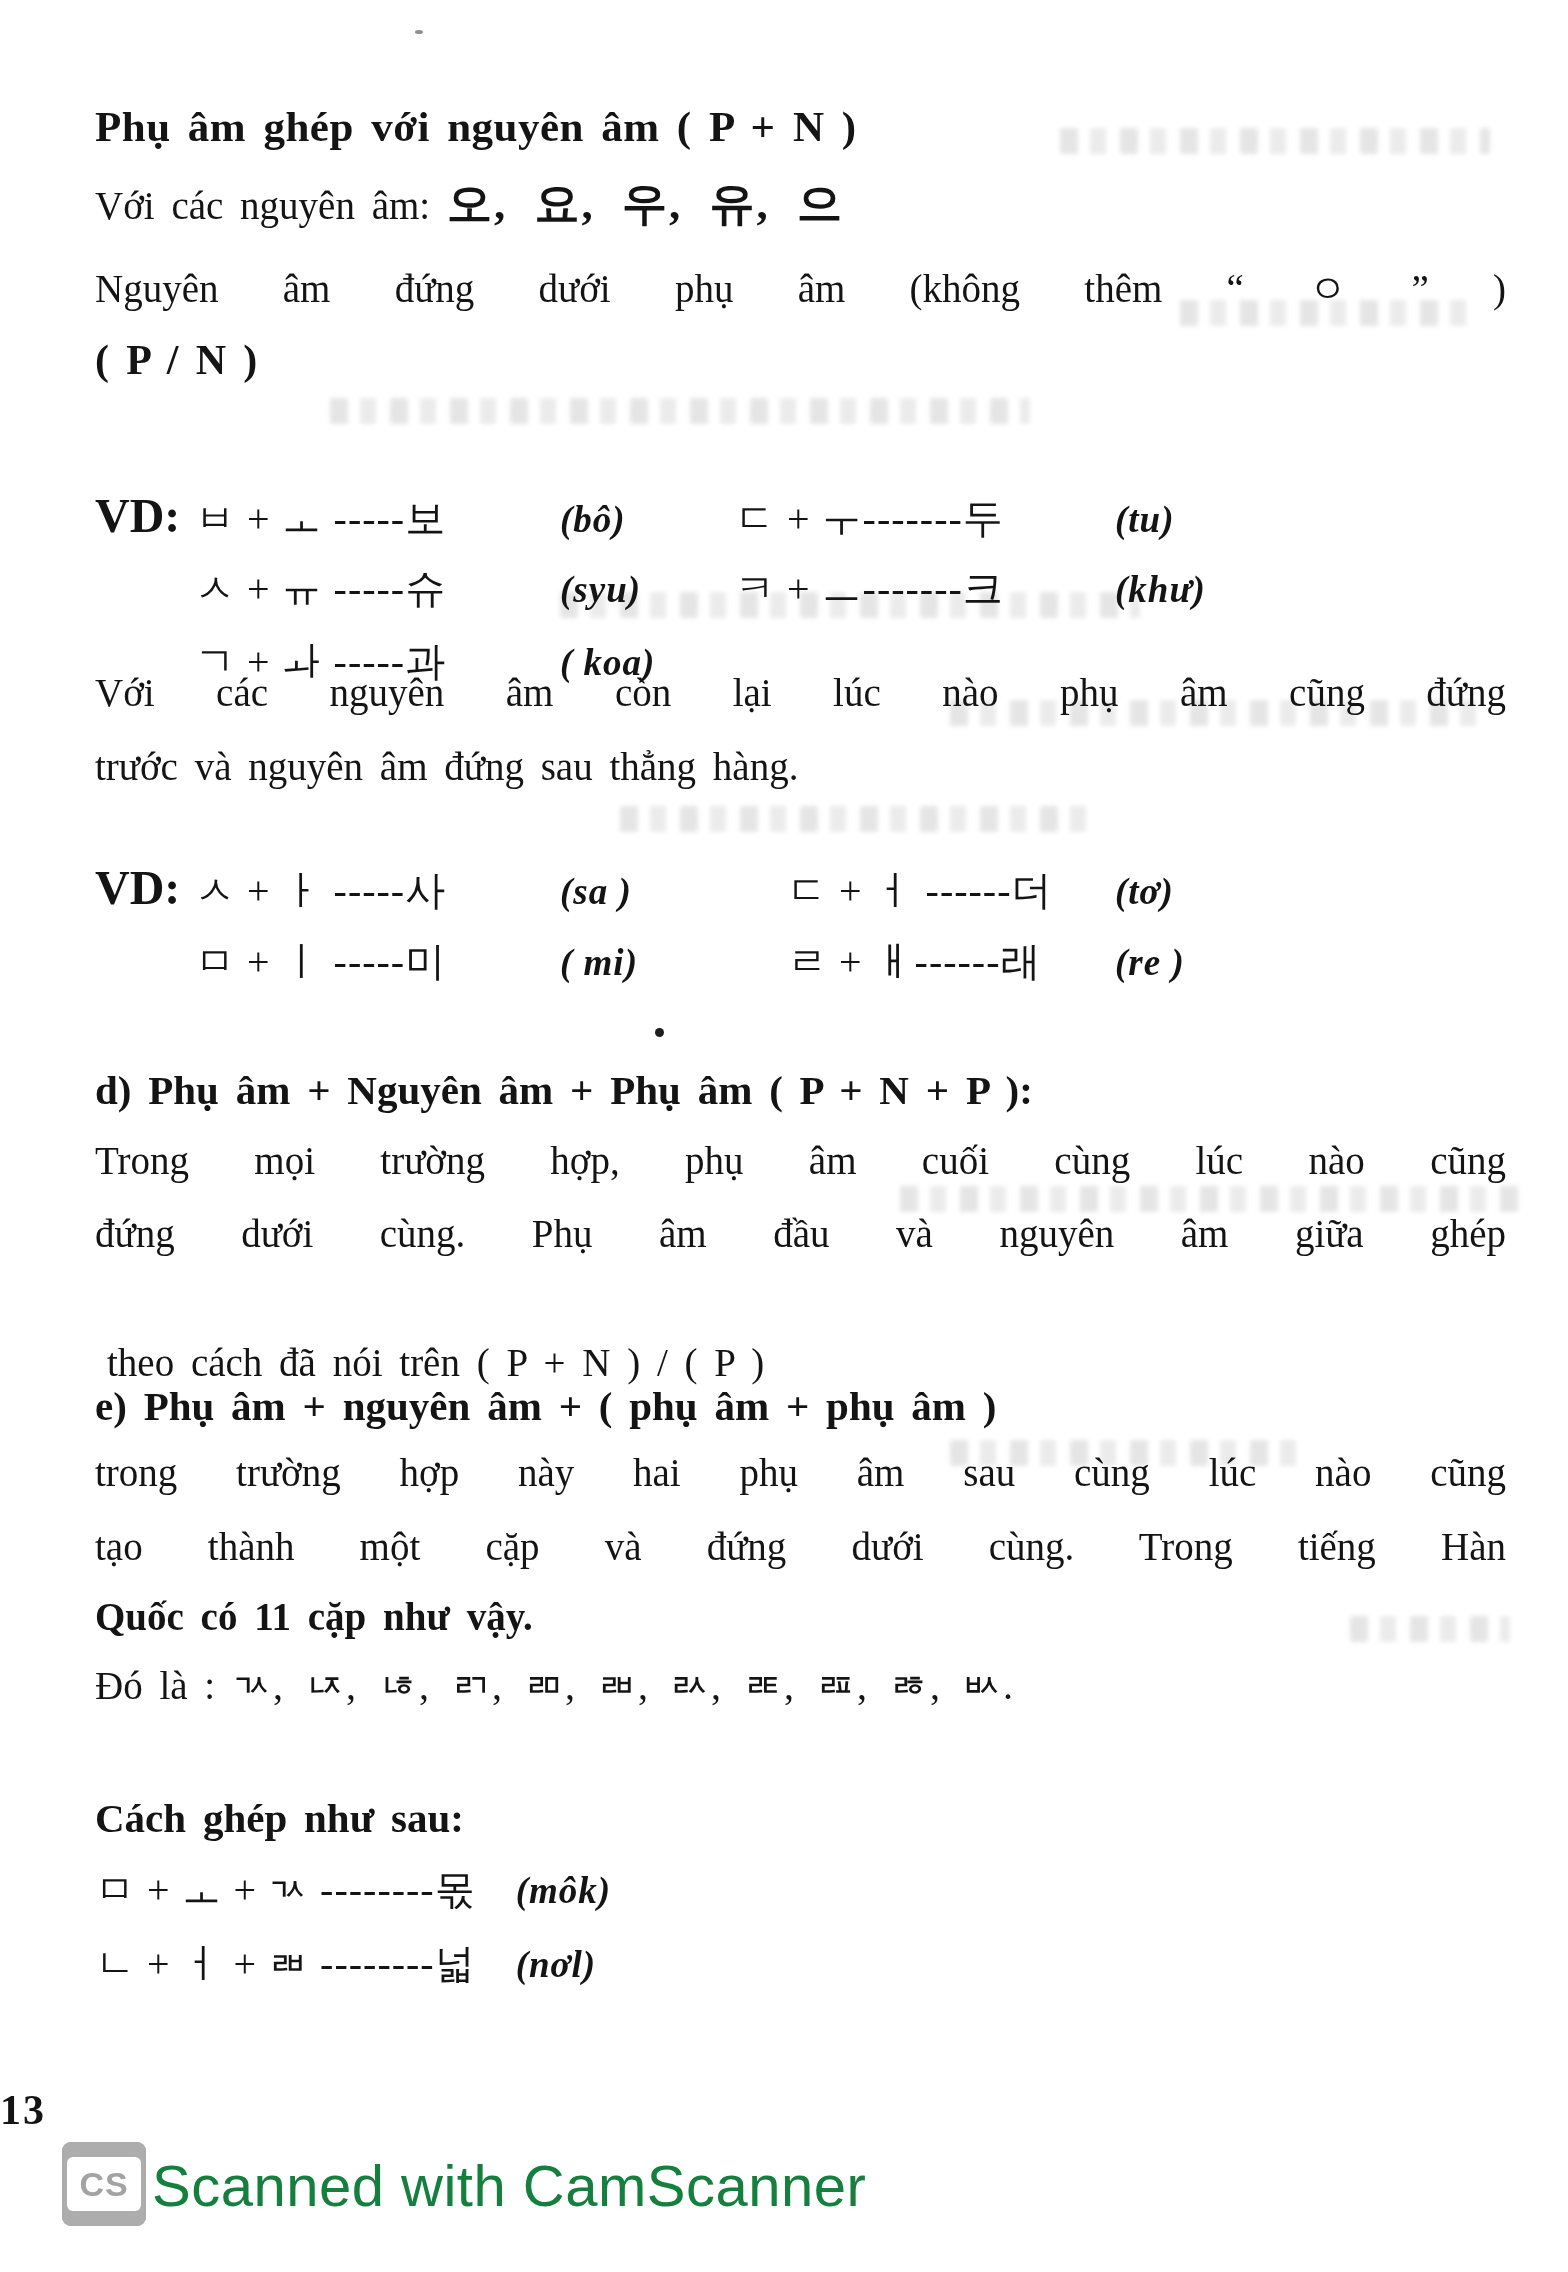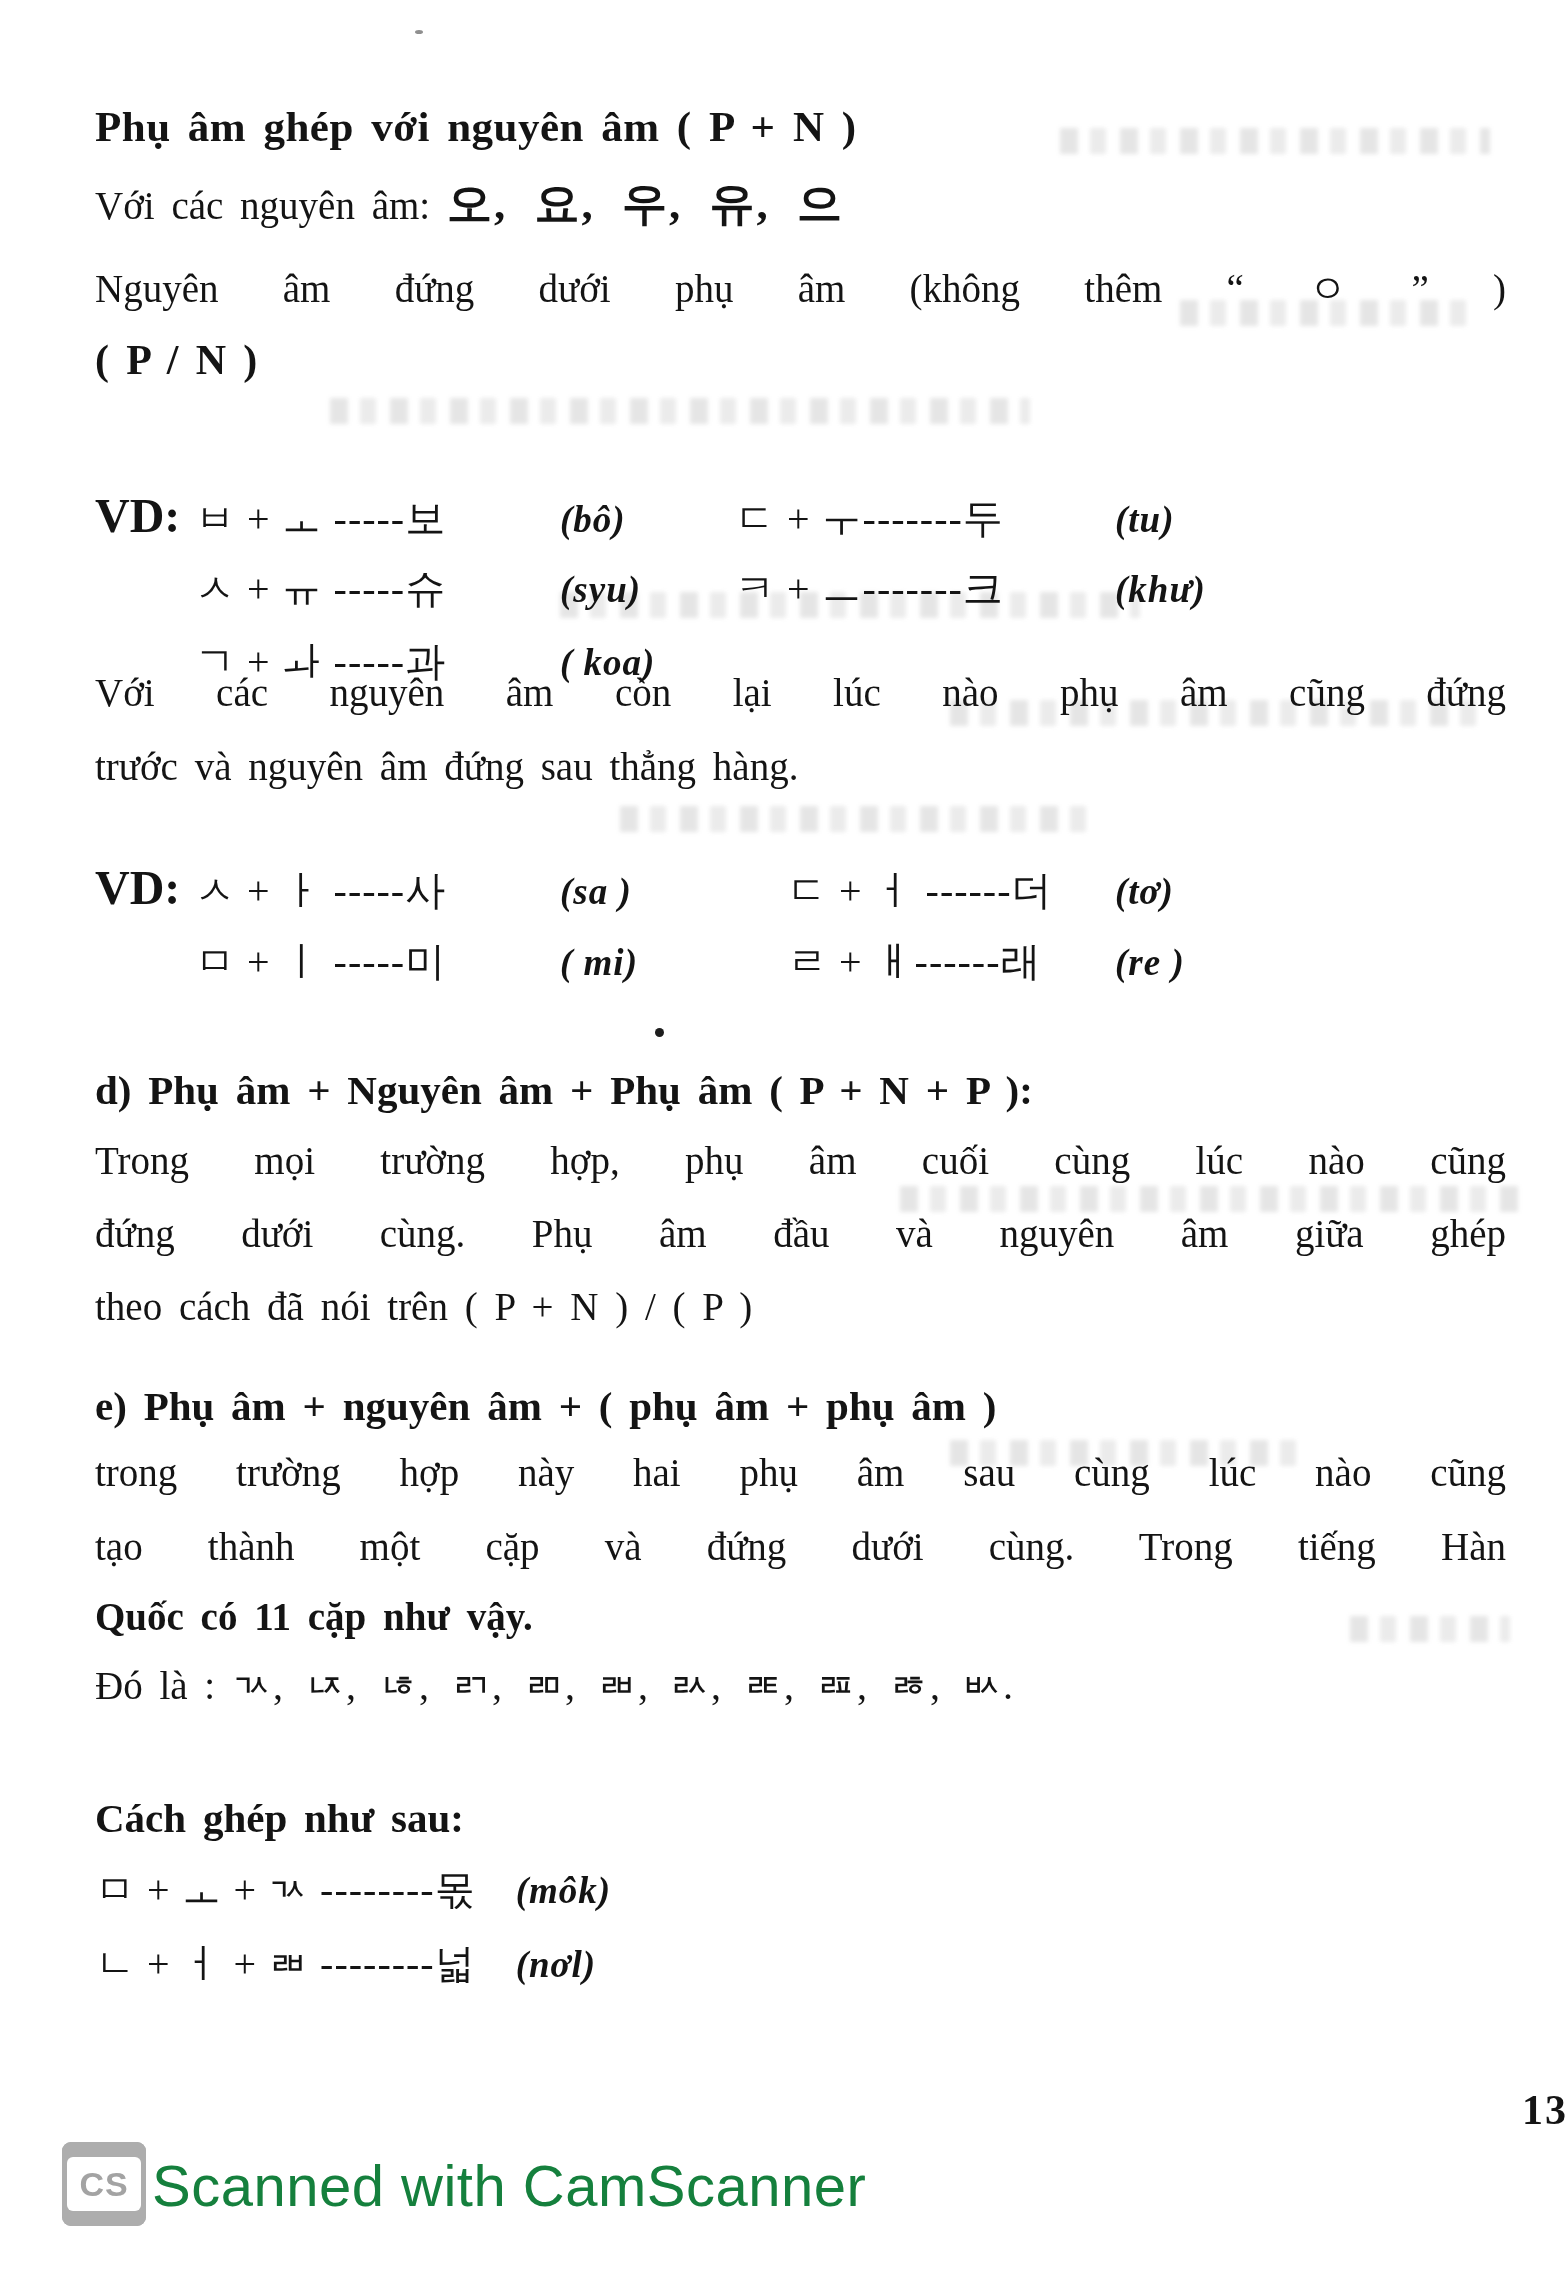--- a/index.html
+++ b/index.html
@@ -13,21 +13,21 @@
   .vowels{font-size:45px;font-weight:bold;word-spacing:14px;letter-spacing:2px;}
   .ex-row{display:grid;grid-template-columns:100px 365px 175px 380px 1fr;align-items:baseline;
           height:73px;}
   .ex-label{font-size:48px;font-weight:bold;}
   .formula{font-size:40px;letter-spacing:1px;white-space:nowrap;}
   .roman{font-size:37px;font-weight:bold;font-style:italic;letter-spacing:1px;white-space:nowrap;}
   .pad-r{padding-left:52px;}
   .pairs{font-size:40px;word-spacing:10px;letter-spacing:1px;}
   .cach-row{display:flex;align-items:baseline;height:74px;}
   .cach-row .roman{margin-left:40px;}
-  .pagenum{left:0;right:0;text-align:right;font-size:42px;font-weight:bold;letter-spacing:2px;}
+  .pagenum{left:0;right:0;text-align:left;font-size:42px;font-weight:bold;letter-spacing:2px;}
   .dot{position:absolute;background:#1d1d1d;border-radius:50%;}
   .bleed{position:absolute;height:26px;opacity:.45;filter:blur(2px);
          background:repeating-linear-gradient(90deg,#c7c7c7 0 18px,transparent 18px 30px,
                     #d4d4d4 30px 46px,transparent 46px 60px);}
   .cs-logo{position:absolute;left:62px;top:2142px;width:84px;height:84px;background:#adadad;
            border-radius:9px;overflow:hidden;display:flex;flex-direction:column;}
   .cs-logo .band{height:15px;background:#adadad;flex:0 0 auto;}
   .cs-logo .mid{flex:1;background:#ffffff;margin:0 5px;border-radius:6px;display:flex;
                 align-items:center;justify-content:center;font-family:"Liberation Sans",sans-serif;
                 font-weight:bold;font-size:34px;color:#a3a3a3;letter-spacing:1px;}
@@ -101,21 +101,21 @@
       <span class="formula">ㅁ +  ㅣ -----미</span>
       <span class="roman">( mi)</span>
       <span class="formula pad-r">ㄹ +  ㅐ------래</span>
       <span class="roman">(re )</span>
     </div>
   </div>
 
   <div class="abs heading" style="top:1066px;">d) Phụ âm + Nguyên âm + Phụ âm ( P + N + P ):</div>
   <div class="abs body-line jline" style="top:1213px;">đứng dưới cùng. Phụ âm đầu và nguyên âm giữa ghép</div>
   <div class="abs body-line jline" style="top:1140px;">Trong mọi trường hợp, phụ âm cuối cùng lúc nào cũng</div>
-  <div class="abs body-line" style="top:1286px;">theo cách đã nói trên ( P + N ) / ( P )</div>
+  <div class="abs body-line" style="top:1342px;margin-left:12px;">theo cách đã nói trên ( P + N ) / ( P )</div>
 
   <div class="abs heading" style="top:1382px;">e) Phụ âm + nguyên âm + ( phụ âm + phụ âm )</div>
   <div class="abs body-line jline" style="top:1452px;">trong trường hợp này hai phụ âm sau cùng lúc nào cũng</div>
   <div class="abs body-line jline" style="top:1526px;">tạo thành một cặp và đứng dưới cùng. Trong tiếng Hàn</div>
   <div class="abs body-line" style="top:1596px;font-weight:bold;">Quốc  có 11 cặp như vậy.</div>
   <div class="abs body-line" style="top:1664px;">
     <span>Đó là :</span>
     <span class="pairs">ㄳ, ㄵ, ㄶ, ㄺ, ㄻ, ㄼ, ㄽ, ㄾ, ㄿ, ㅀ, ㅄ.</span>
   </div>
 

